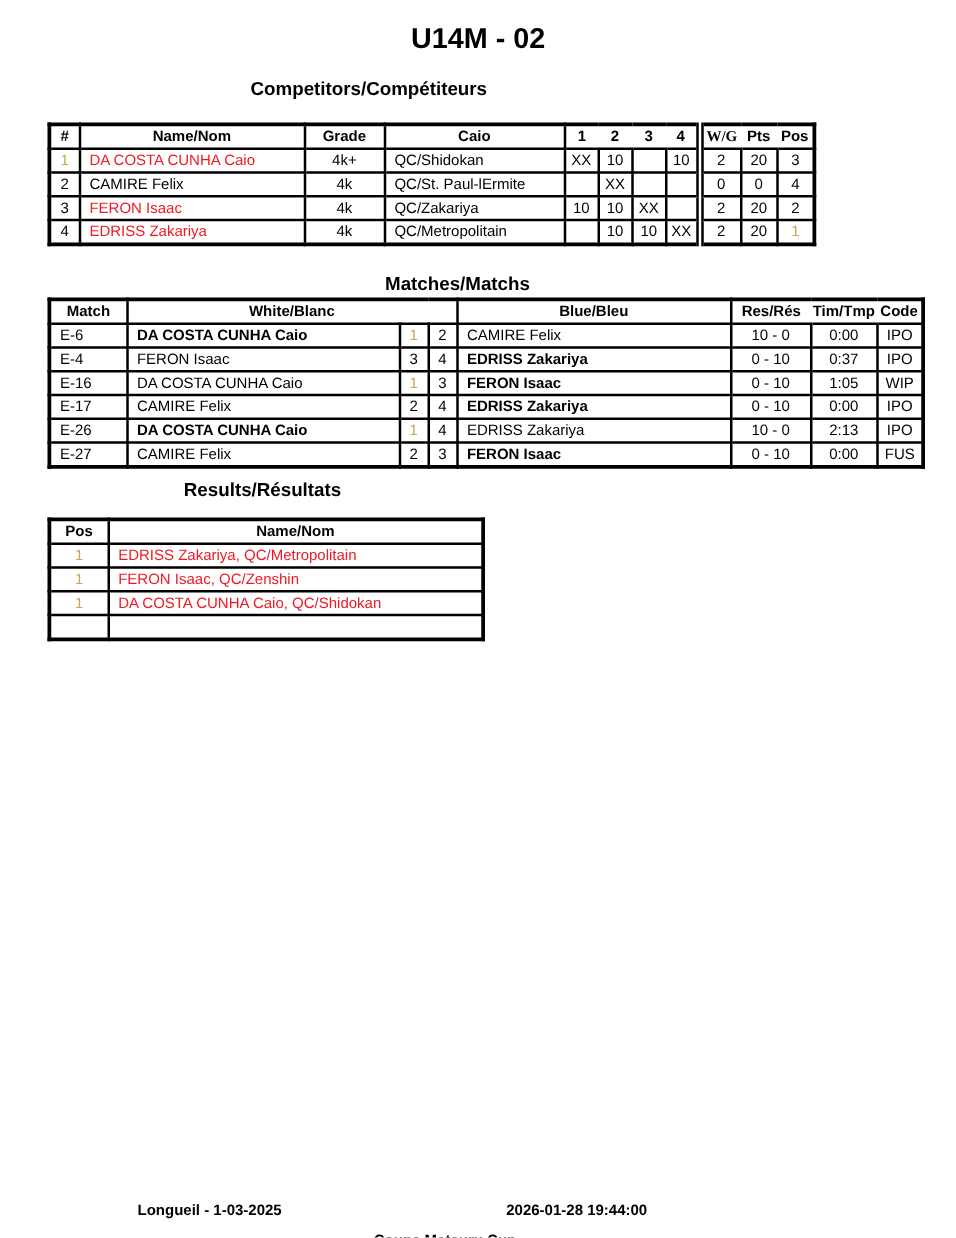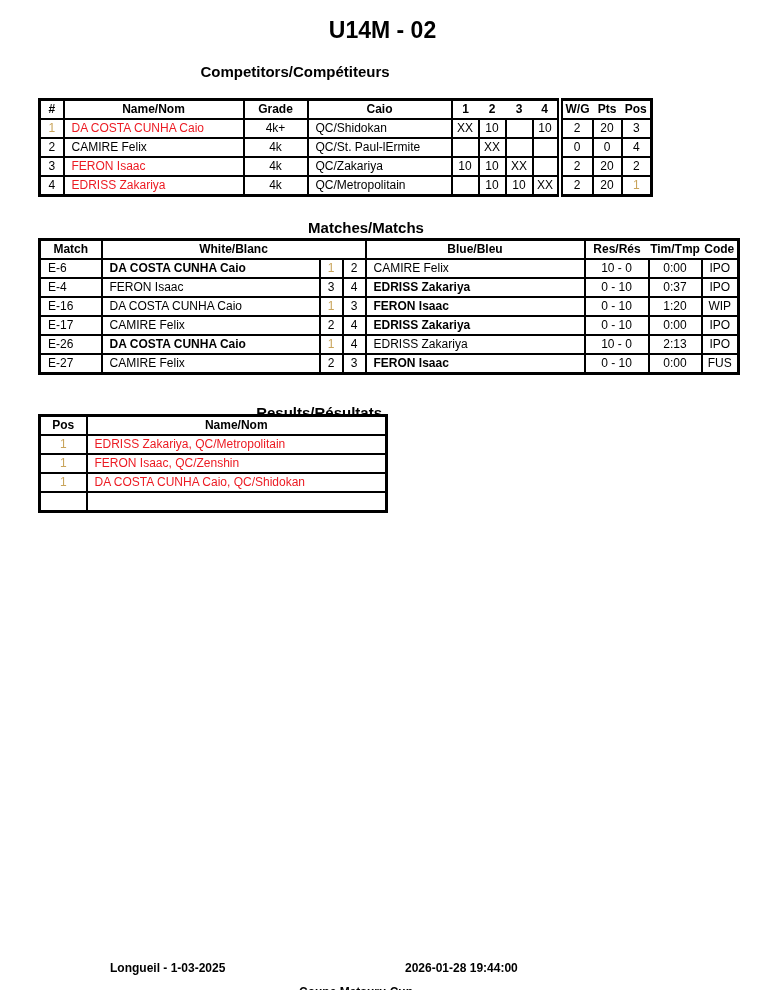--- a/index.html
+++ b/index.html
@@ -10,21 +10,21 @@
   .page-title {
     position:absolute; top:17px; left:0; width:765px;
     text-align:center; font-size:23px; font-weight:bold; margin:0;
   }
   .sec-heading {
     position:absolute; font-size:15px; font-weight:bold; text-align:center;
     white-space:nowrap;
   }
   #competitors-heading { top:63px;  left:38px; width:514px; }
   #matches-heading     { top:219px; left:38px; width:656px; }
-  #results-heading     { top:404px; left:38px; width:344px;text-align:right; }
+  #results-heading     { top:384px; left:38px; width:344px; }
 
   table {
     position:absolute; border-collapse:collapse; table-layout:fixed;
     background:#fff; border:3px solid #000;
   }
   th, td {
     border:2px solid #000; font-size:12px; height:17px; line-height:17px;
     padding:0; overflow:hidden; white-space:nowrap; vertical-align:middle;
   }
   th { font-weight:bold; text-align:center; }
@@ -32,21 +32,21 @@
   .l { text-align:left; padding-left:7px;margin-left:37px; }
   .b { font-weight:bold; }
   .red  { color:var(--red, #ec1b23); }
   .gold { color:var(--gold, #c9a45b); }
   
   .hg-first { border-right:none; }
   .hg-mid   { border-left:none; border-right:none; }
   .hg-last  { border-left:none; }
   
   .dbl { border-left:6px double #000; }
-  th.dbl { border-right:none; }
+  th.dbl { border-right:none;font-family:Liberation Serif, serif; }
 
   #competitors-table { top:98px;  left:38px; width:612px; }
   #matches-table     { top:238px; left:38px; width:699px; }
   #results-table     { top:414px; left:38px; width:347px; }
 
   .footer { position:absolute; top:961px; left:0; width:765px; font-size:12px; font-weight:bold; }
   .footer span { position:absolute; white-space:nowrap; }
   #footer-location { left:110px; }
   #footer-event    { left:299px;margin-top:24px; }
   #footer-datetime { left:405px; }
@@ -187,21 +187,21 @@
       <td>0:37</td>
       <td>IPO</td>
     </tr>
     <tr>
       <td class="l">E-16</td>
       <td class="l">DA COSTA CUNHA Caio</td>
       <td class="gold">1</td>
       <td>3</td>
       <td class="l b">FERON Isaac</td>
       <td>0 - 10</td>
-      <td>1:20</td>
+      <td>1:05</td>
       <td>WIP</td>
     </tr>
     <tr>
       <td class="l">E-17</td>
       <td class="l">CAMIRE Felix</td>
       <td>2</td>
       <td>4</td>
       <td class="l b">EDRISS Zakariya</td>
       <td>0 - 10</td>
       <td>0:00</td>

